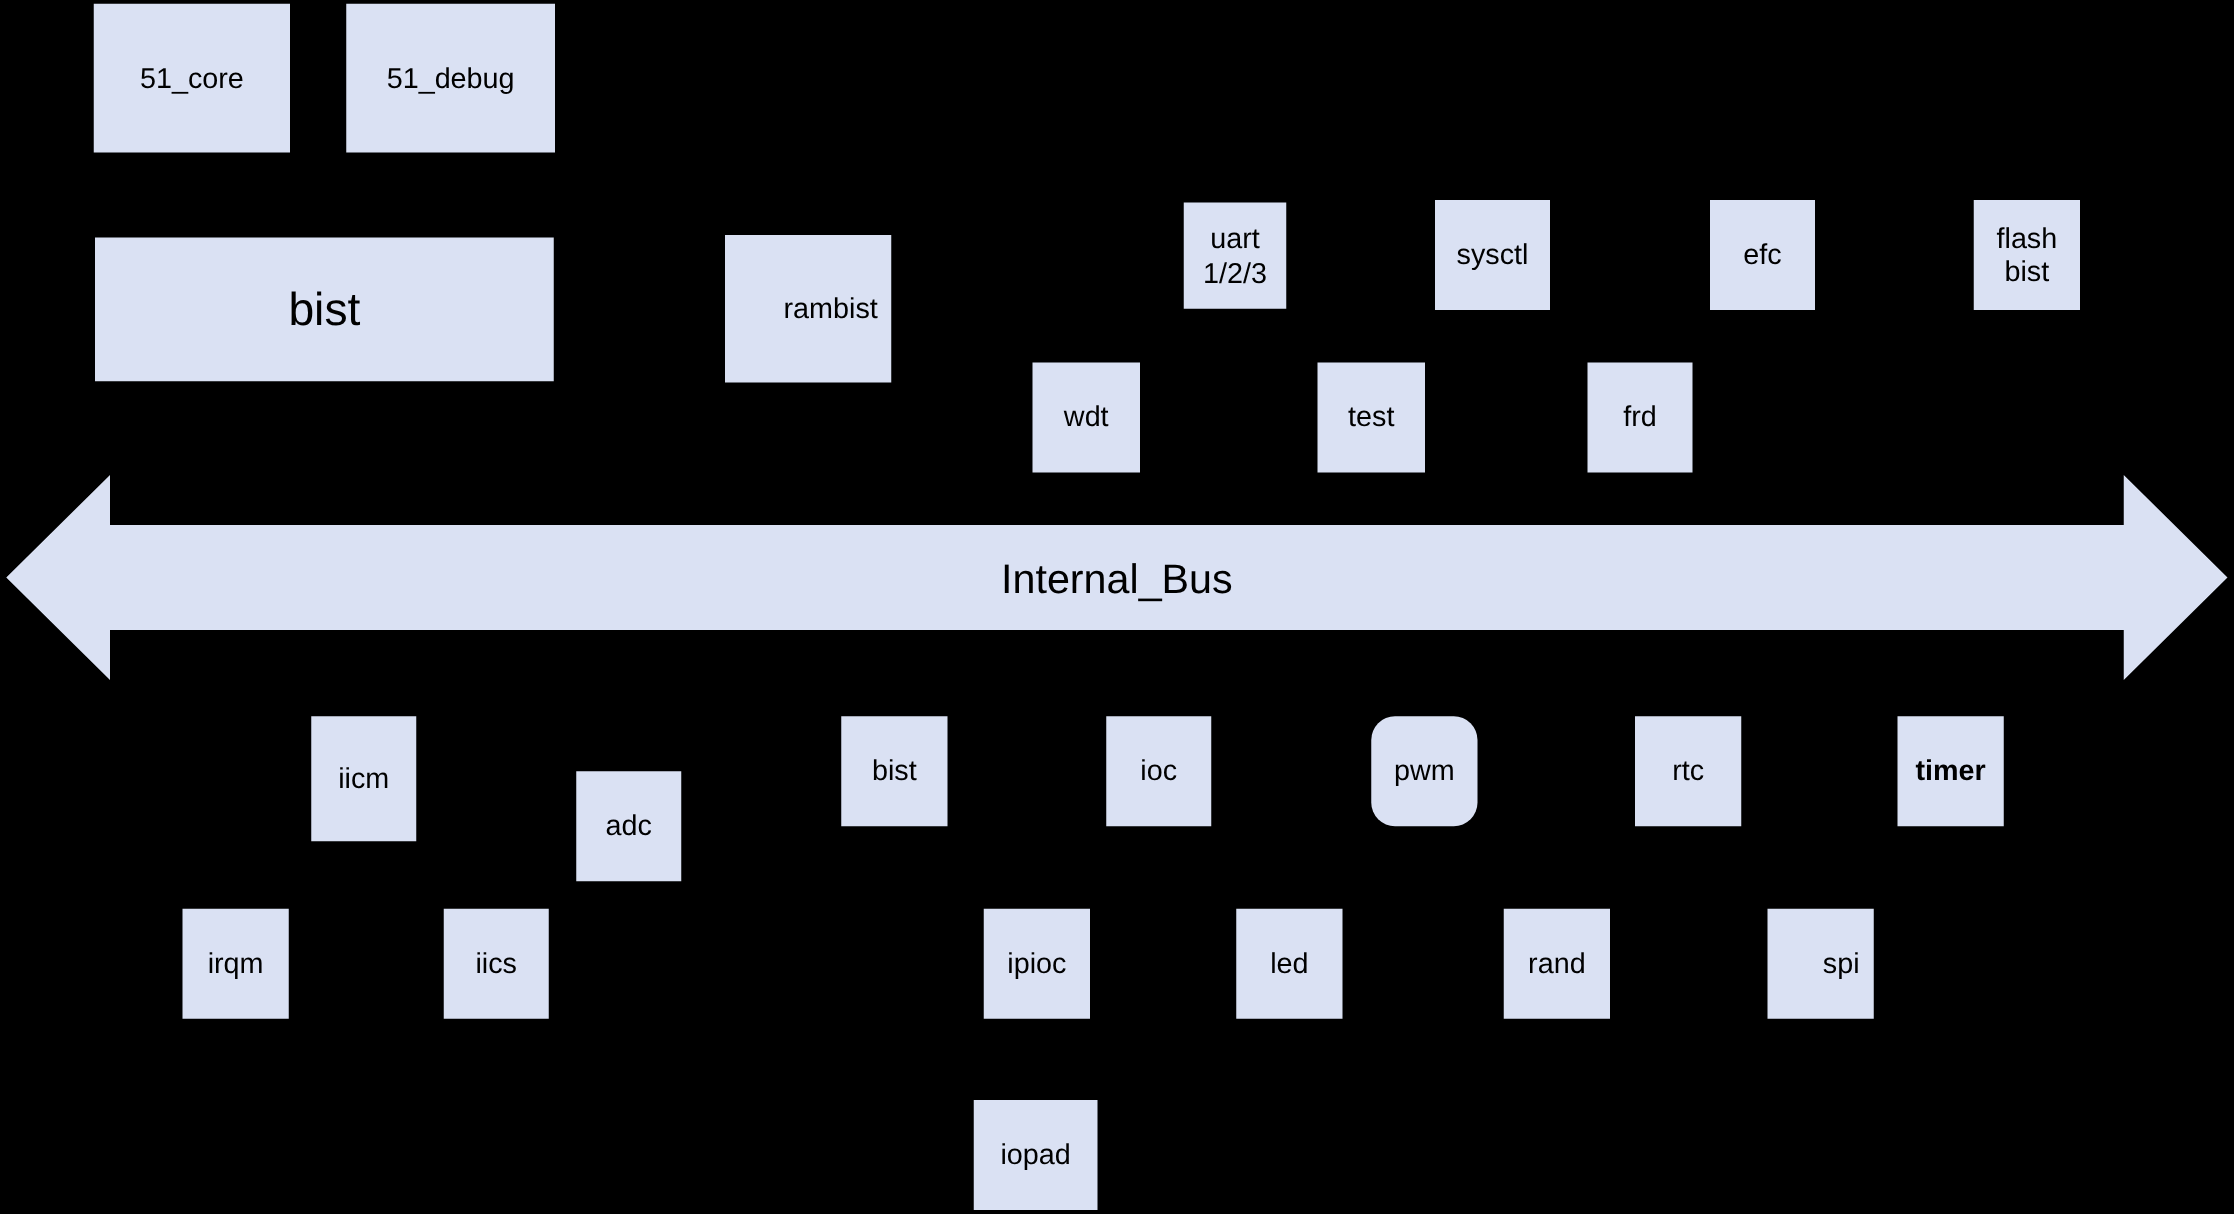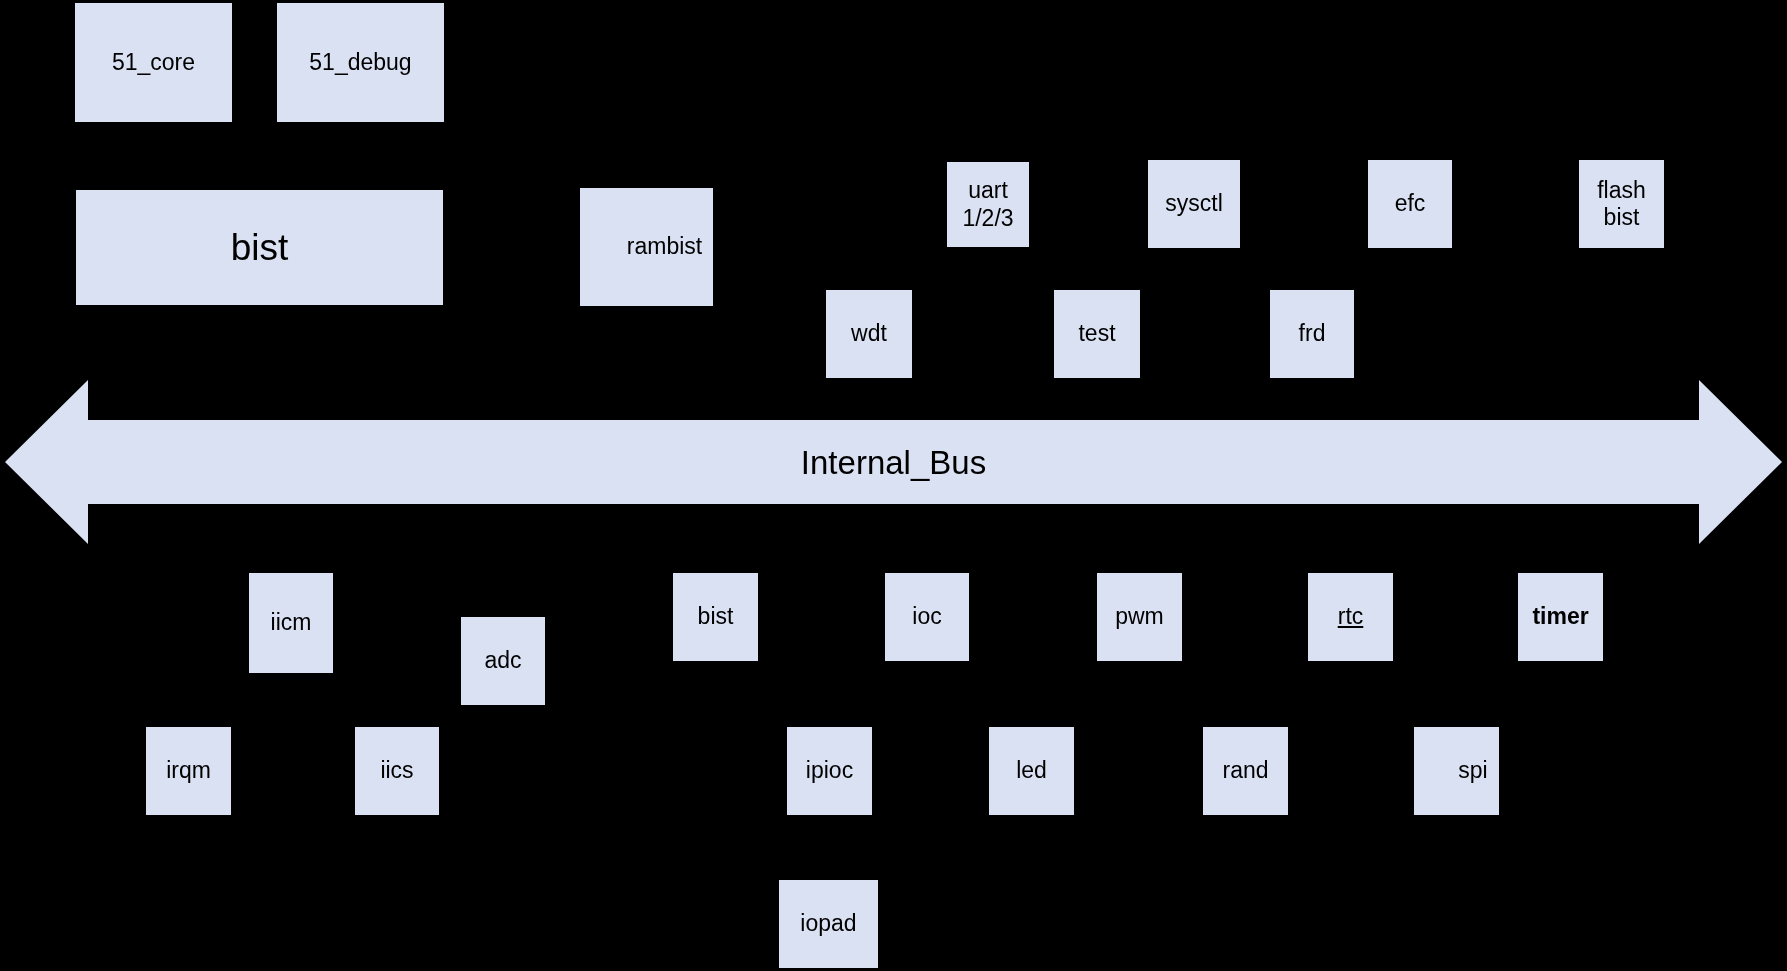--- a/index.html
+++ b/index.html
@@ -86,22 +86,22 @@
     <div class="block" style="left: 1368px; top: 160px; width: 84px; height: 88px; background: rgb(218, 225, 243); color: rgb(0, 0, 0);">efc</div>
     <div class="block" style="left: 1579px; top: 160px; width: 85px; height: 88px; background: rgb(218, 225, 243); color: rgb(0, 0, 0);">flash
 bist</div>
     <div class="block" style="left: 826px; top: 290px; width: 86px; height: 88px; background: rgb(218, 225, 243); color: rgb(0, 0, 0);">wdt</div>
     <div class="block" style="left: 1054px; top: 290px; width: 86px; height: 88px; background: rgb(218, 225, 243); color: rgb(0, 0, 0);">test</div>
     <div class="block" style="left: 1270px; top: 290px; width: 84px; height: 88px; background: rgb(218, 225, 243); color: rgb(0, 0, 0);">frd</div>
     <div class="block" style="left: 249px; top: 573px; width: 84px; height: 100px; background: rgb(218, 225, 243); color: rgb(0, 0, 0);">iicm</div>
     <div class="block" style="left: 461px; top: 573px; width: 84px; height: 88px; background: rgb(218, 225, 243); color: rgb(0, 0, 0); margin-top: 44px;">adc</div>
     <div class="block" style="left: 673px; top: 573px; width: 85px; height: 88px; background: rgb(218, 225, 243); color: rgb(0, 0, 0);">bist</div>
     <div class="block" style="left: 885px; top: 573px; width: 84px; height: 88px; background: rgb(218, 225, 243); color: rgb(0, 0, 0);">ioc</div>
-    <div class="block" style="left: 1097px; top: 573px; width: 85px; height: 88px; background: rgb(218, 225, 243); color: rgb(0, 0, 0);">pwm</div>
-    <div class="block" style="left: 1308px; top: 573px; width: 85px; height: 88px; background: rgb(218, 225, 243); color: rgb(0, 0, 0); text-decoration: underline;">rtc</div>
+    <div class="block" style="left: 1097px; top: 573px; width: 85px; height: 88px; background: rgb(218, 225, 243); color: rgb(0, 0, 0); border-radius: 19px;">pwm</div>
+    <div class="block" style="left: 1308px; top: 573px; width: 85px; height: 88px; background: rgb(218, 225, 243); color: rgb(0, 0, 0);">rtc</div>
     <div class="block" style="left: 1518px; top: 573px; width: 85px; height: 88px; background: rgb(218, 225, 243); color: rgb(0, 0, 0); font-weight: bold;">timer</div>
     <div class="block" style="left: 146px; top: 727px; width: 85px; height: 88px; background: rgb(218, 225, 243); color: rgb(0, 0, 0);">irqm</div>
     <div class="block" style="left: 355px; top: 727px; width: 84px; height: 88px; background: rgb(218, 225, 243); color: rgb(0, 0, 0);">iics</div>
     <div class="block" style="left: 787px; top: 727px; width: 85px; height: 88px; background: rgb(218, 225, 243); color: rgb(0, 0, 0);">ipioc</div>
     <div class="block" style="left: 989px; top: 727px; width: 85px; height: 88px; background: rgb(218, 225, 243); color: rgb(0, 0, 0);">led</div>
     <div class="block" style="left: 1203px; top: 727px; width: 85px; height: 88px; background: rgb(218, 225, 243); color: rgb(0, 0, 0);">rand</div>
     <div class="block" style="left: 1414px; top: 727px; width: 85px; height: 88px; background: rgb(218, 225, 243); color: rgb(0, 0, 0); padding-left: 33px;">spi</div>
     <div class="block" style="left: 779px; top: 880px; width: 99px; height: 88px; background: rgb(218, 225, 243); color: rgb(0, 0, 0);">iopad</div>
   </div>
 

